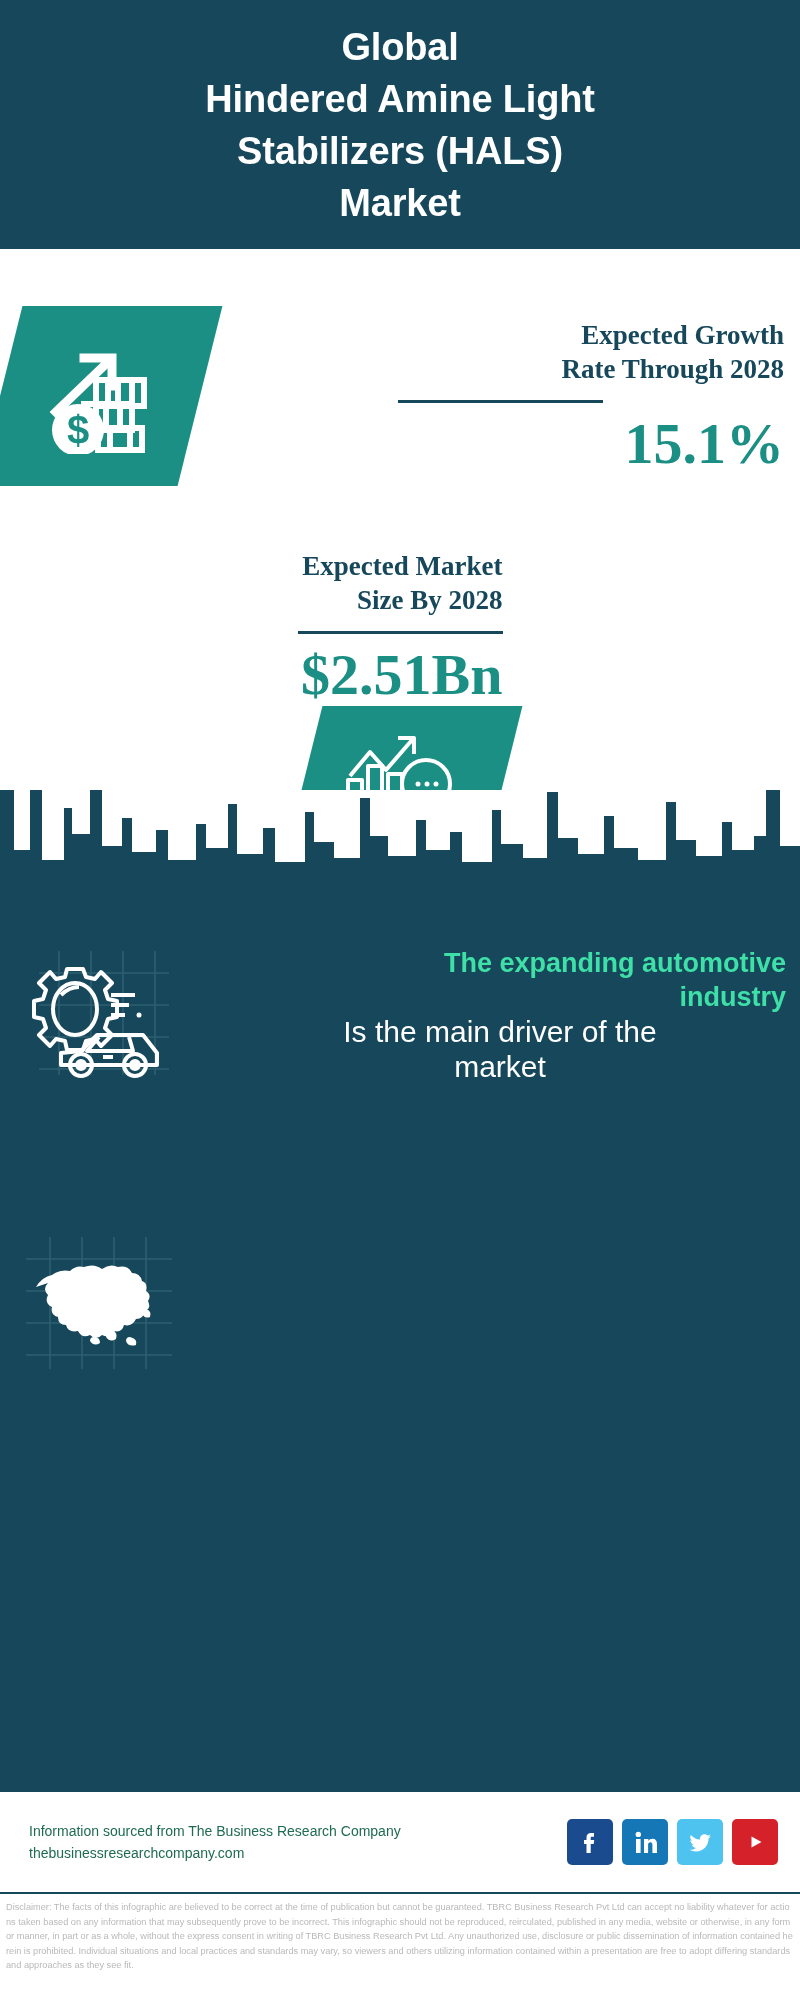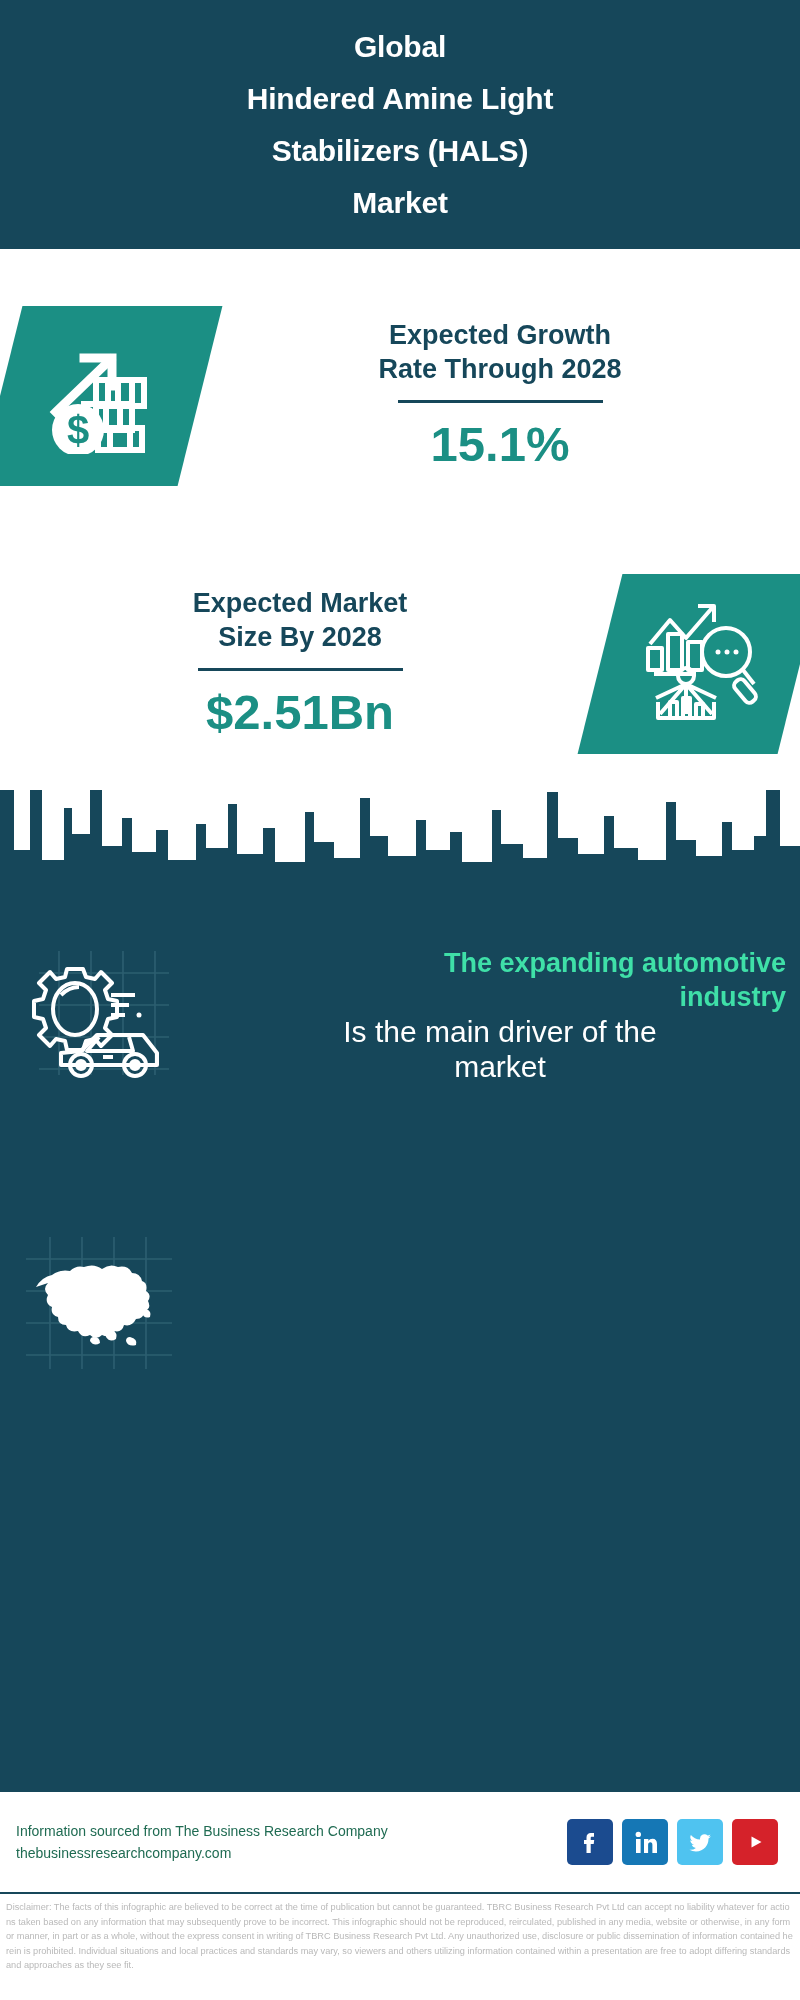--- a/index.html
+++ b/index.html
@@ -28,21 +28,21 @@
     left: 0; top: 0;
     width: 800px;
     height: 249px;
     background: #16475a;
     display: flex;
     align-items: center;
     justify-content: center;
   }
   .header-title {
     color: #ffffff;
-    font-size: 30px;
+    font-size: 38px;
     line-height: 52px;
     font-weight: bold;
     text-align: center;
     letter-spacing: -0.2px;
     padding: 0 20px;
     white-space: pre-line;
   }
 
   
   .stats {
@@ -53,55 +53,56 @@
     background: #ffffff;
   }
 
   .stat-row {
     position: absolute;
     width: 800px;
     display: flex;
     align-items: center;
   }
   .stat-row-1 { top: 32px; height: 230px; }
-  .stat-row-2 { top: 300px; height: 230px; }
+  .stat-row-2 { top: 300px; height: 230px; flex-direction: column; }
 
   .para {
     width: 200px;
     height: 180px;
     background: #1b8f84;
     transform: skewX(-14deg);
     display: flex;
     align-items: center;
     justify-content: center;
     flex: none;
   }
   .para > .icon-inner { transform: skewX(14deg); }
 
   .stat-text {
     flex: 1;
-    text-align: center;
+    text-align: right;
     padding: 0 16px;
+    font-family: Liberation Serif, serif;
   }
   .stat-label {
     color: #16475a;
     font-size: 27px;
     line-height: 34px;
     font-weight: bold;
     white-space: pre-line;
   }
   .stat-divider {
     width: 205px;
     height: 3px;
     background: #16475a;
     margin: 14px auto 10px auto;
   }
   .stat-value {
     color: #1b8f84;
-    font-size: 49px;
+    font-size: 58px;
     line-height: 62px;
     font-weight: bold;
   }
 
   
   .darksection {
     position: absolute;
     left: 0; top: 790px;
     width: 800px;
     height: 1000px;
@@ -164,21 +165,21 @@
     left: 0; top: 1790px;
     width: 800px;
     height: 100px;
     background: #ffffff;
     border-top: 2px solid #16475a;
     border-bottom: 2px solid #16475a;
     display: flex;
     align-items: center;
   }
   .source-text {
-    margin-left: 16px;
+    margin-left: 29px;
     color: #1f6b52;
     font-size: 14px;
     line-height: 22px;
     white-space: pre-line;
     flex: 1;
   }
   .social {
     display: flex;
     gap: 9px;
     margin-right: 22px;

